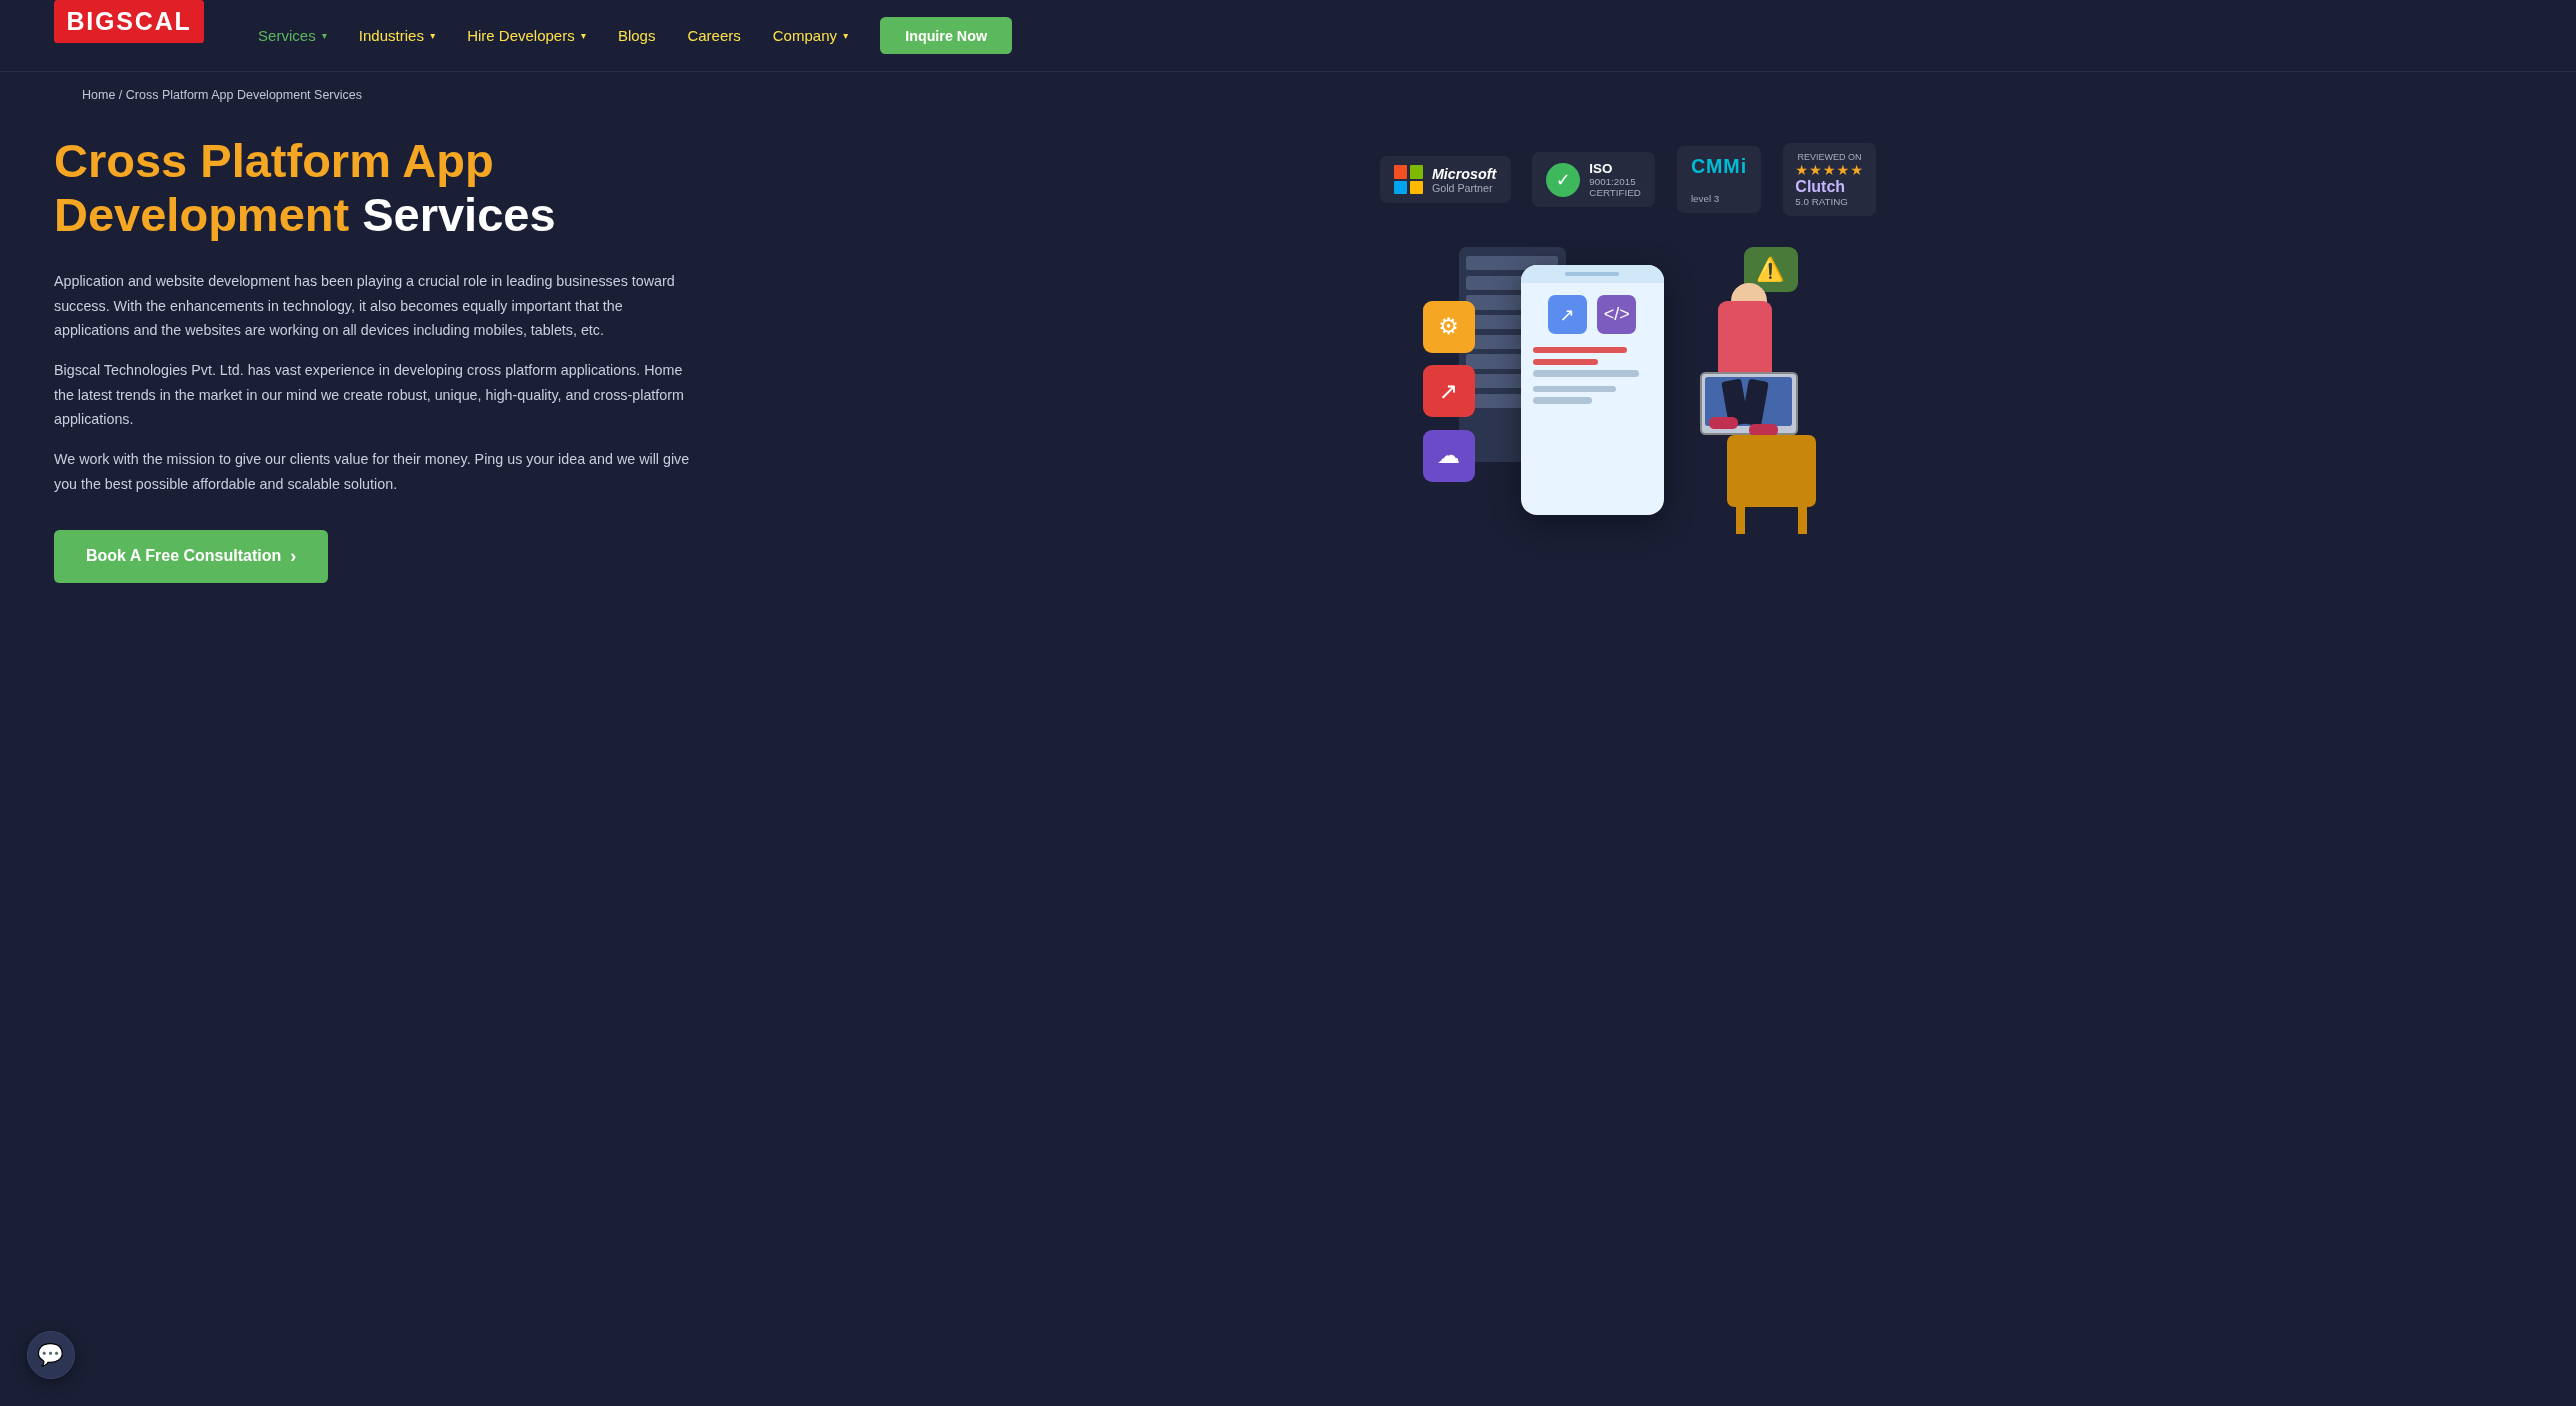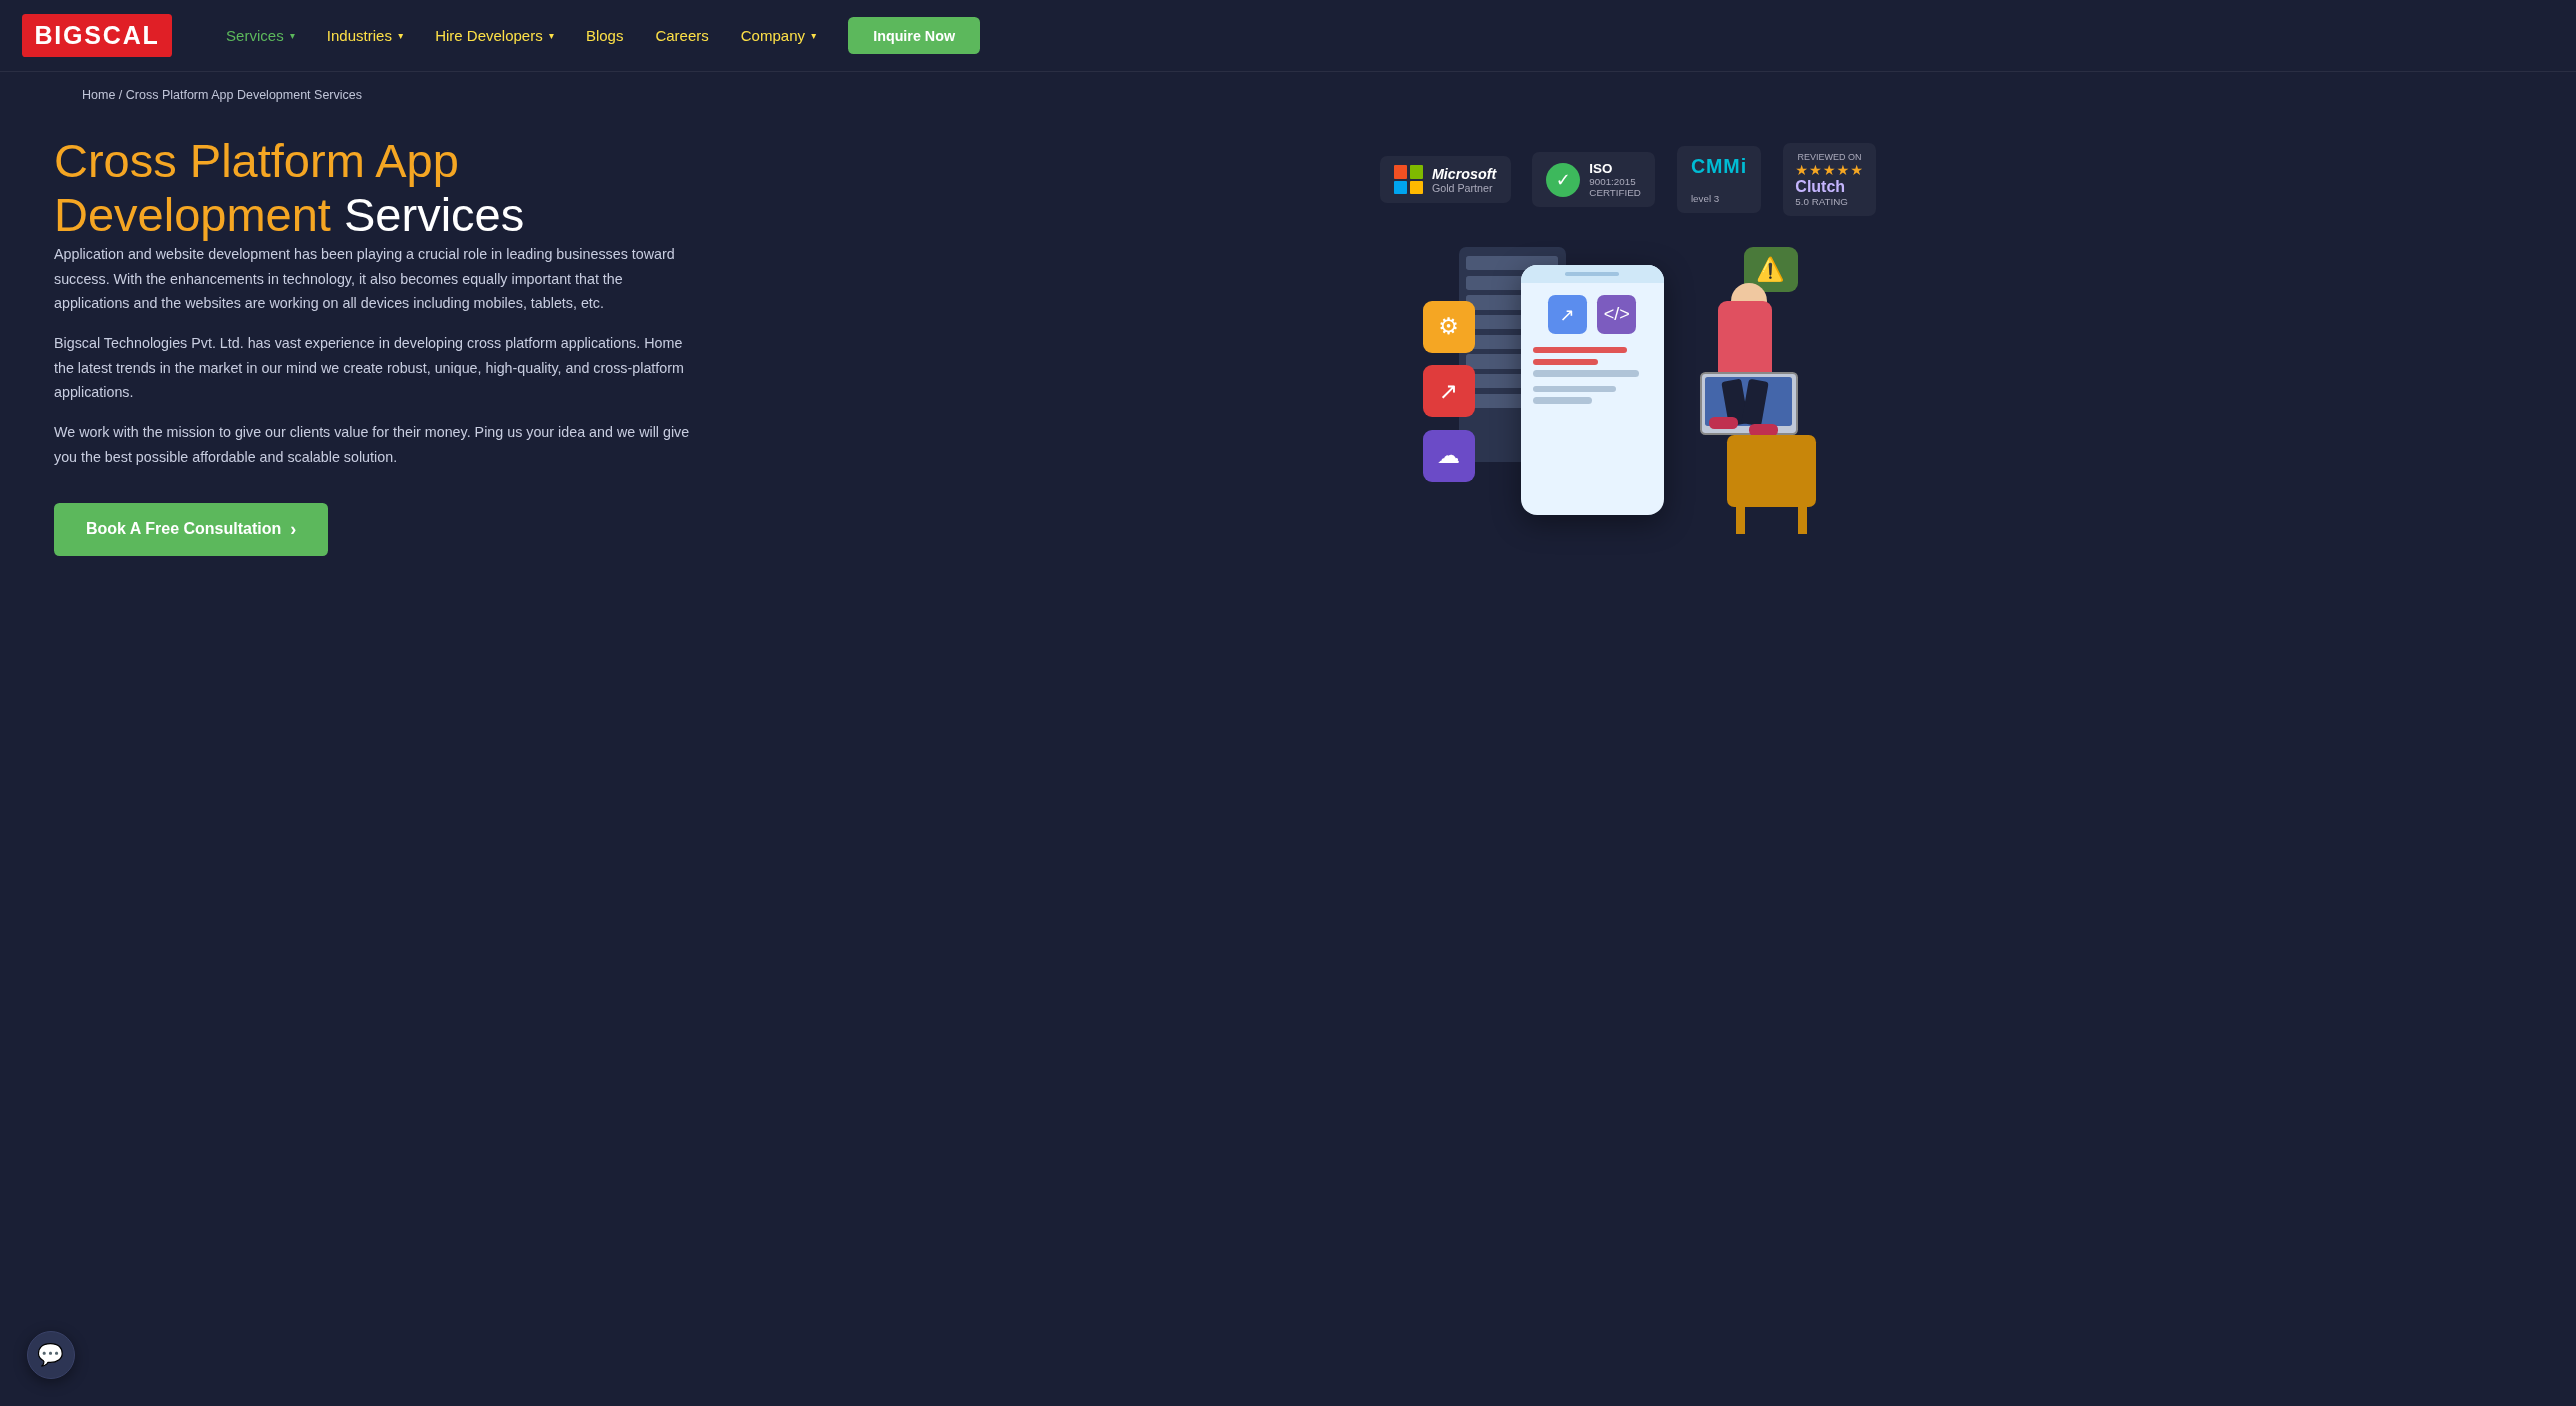--- a/index.html
+++ b/index.html
@@ -6,22 +6,21 @@
     body {
       background-color: #1a1f35;
       color: #ffffff;
       font-family: 'Segoe UI', Arial, sans-serif;
       min-height: 100vh;
     }
 
     
     .navbar {
       display: flex;
-      align-items: center;
-      padding: 0 22px;
+      padding: 0 54px;
       height: 72px;
       background-color: #1a1f35;
       border-bottom: 0.9px solid rgba(255,255,255,0.07);
     }
     .logo-wrap {
       margin-right: 54px;
     }
     .logo-box {
       background: #e01f26;
       padding: 7.2px 12.5px;
@@ -84,22 +83,23 @@
       gap: 36px;
     }
 
     .hero-left {
       flex: 1;
       max-width: 644px;
     }
 
     .hero-title {
       font-size: 47px;
-      font-weight: 400;
+      font-weight: 700;
       line-height: 1.15;
+      margin-bottom: 27px;
     }
     .hero-title .yellow { color: #f5a623; }
     .hero-title .white { color: #ffffff; }
 
     .hero-desc {
       font-size: 14.3px;
       color: #c8cde0;
       line-height: 1.7;
       margin-bottom: 16px;
     }

